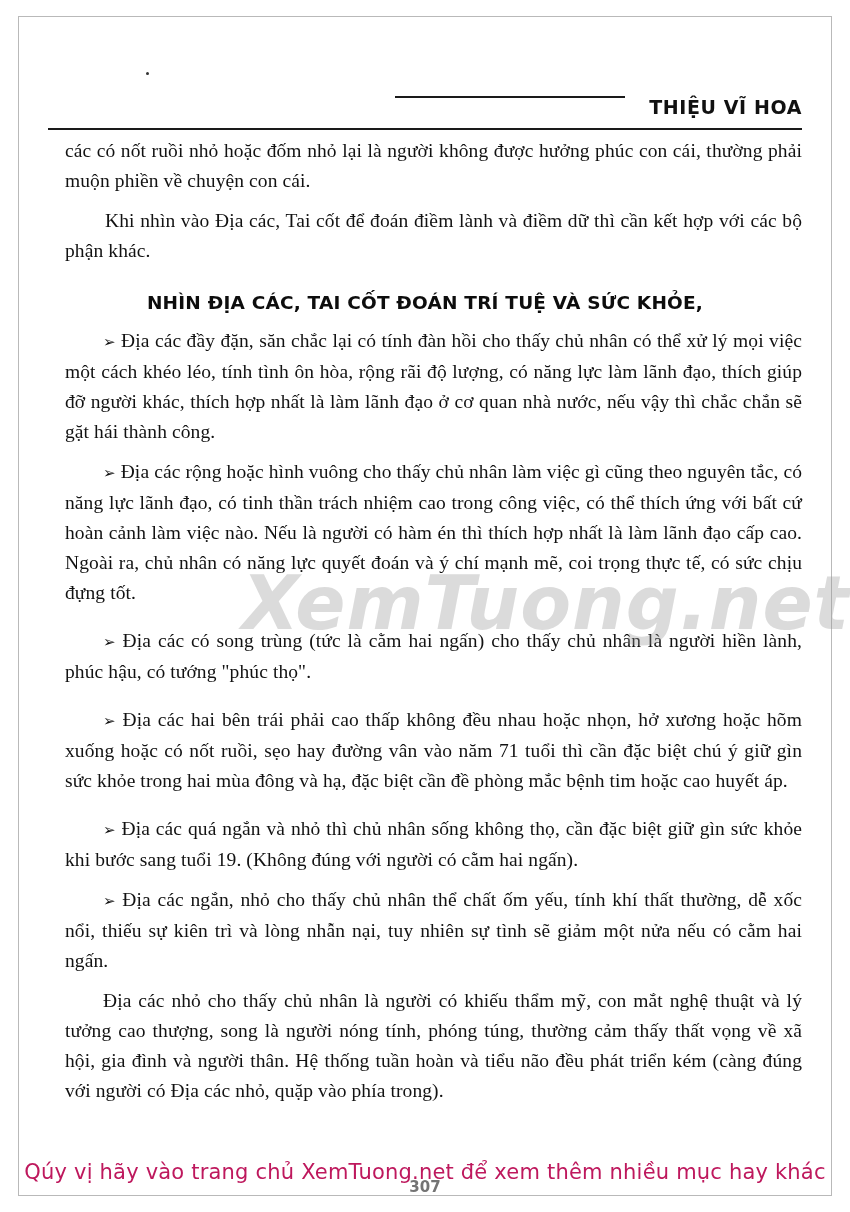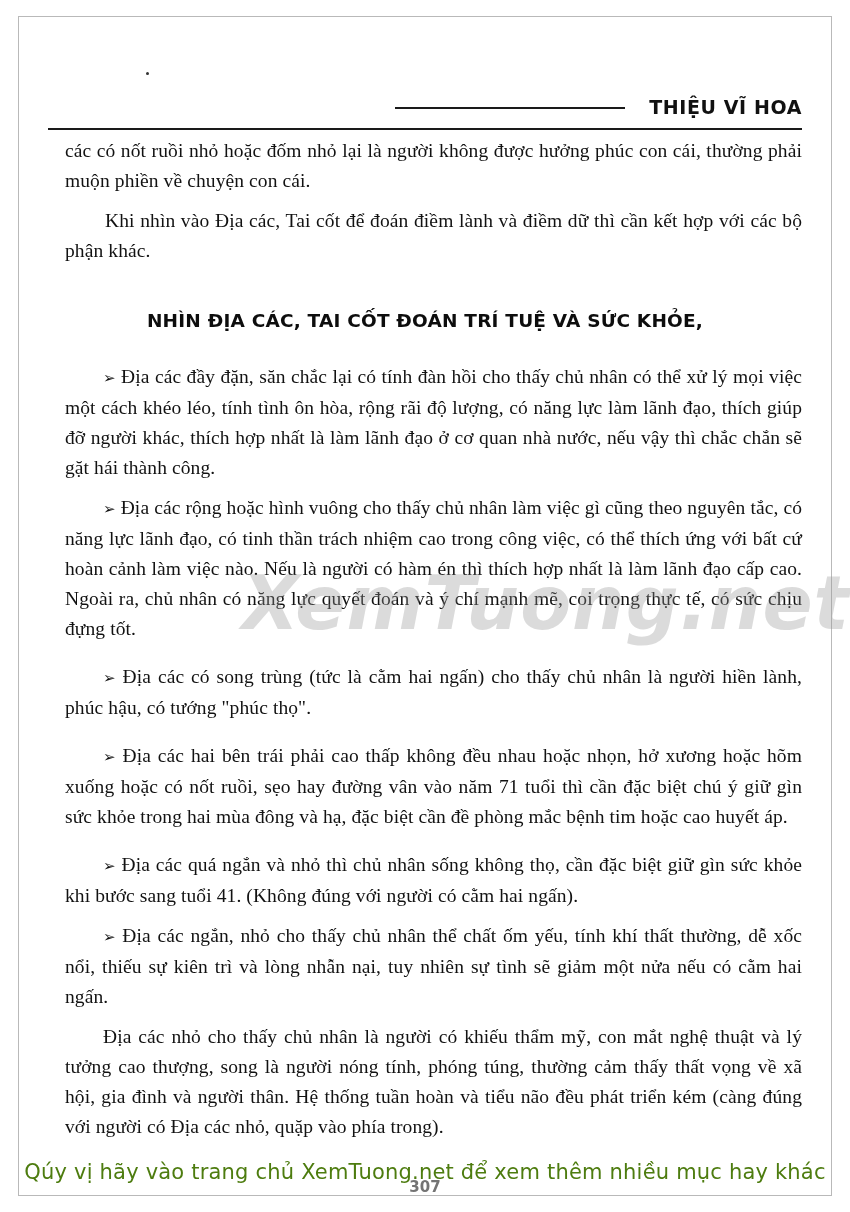--- a/index.html
+++ b/index.html
@@ -36,21 +36,20 @@
     height: 3px;
     background: #333;
     border-radius: 50%;
   }
   .header {
     position: absolute;
     left: 48px;
     right: 48px;
     top: 96px;
     display: flex;
-    align-items: flex-end;
     justify-content: flex-end;
     gap: 24px;
   }
   .header-rule {
     flex: 0 0 230px;
     height: 2px;
     background: #1a1a1a;
     margin-bottom: 9px;
   }
   .header-title {
@@ -102,21 +101,21 @@
   .gap-md { height: 20px; }
 
   .section-heading {
     text-align: center;
     font-family: "DejaVu Sans", sans-serif;
     font-weight: bold;
     font-size: 18.5px;
     line-height: 30px;
     letter-spacing: 0.2px;
     color: #0d0d0d;
-    margin: 18px;
+    margin: 0;
   }
 
   .watermark {
     position: absolute;
     left: 0;
     right: 0;
     top: 560px;
     text-align: right;
     font-family: "DejaVu Sans", sans-serif;
     font-size: 74px;
@@ -130,21 +129,21 @@
   }
 
   .footer-note {
     position: absolute;
     left: 0;
     right: 0;
     bottom: 28px;
     text-align: center;
     font-family: "DejaVu Sans", sans-serif;
     font-size: 21px;
-    color: #4d7c0f;
+    color: #be185d;
     letter-spacing: 0.2px;
   }
   .page-number {
     position: absolute;
     left: 0;
     right: 0;
     bottom: 16px;
     text-align: center;
     font-family: "DejaVu Sans", sans-serif;
     font-weight: bold;
@@ -203,21 +202,21 @@
     <p class="body bullet">
       <span class="arrow">➢</span>
       <span>Địa các hai bên trái phải cao thấp không đều nhau hoặc nhọn, hở xương hoặc hõm xuống hoặc có nốt ruồi, sẹo hay đường vân vào năm 71 tuổi thì cần đặc biệt chú ý giữ gìn sức khỏe trong hai mùa đông và hạ, đặc biệt cần đề phòng mắc bệnh tim hoặc cao huyết áp.</span>
     </p>
     <div class="gap-sm"></div>
 
     <div class="gap-sm"></div>
 
     <p class="body bullet">
       <span class="arrow">➢</span>
-      <span>Địa các quá ngắn và nhỏ thì chủ nhân sống không thọ, cần đặc biệt giữ gìn sức khỏe khi bước sang tuổi 41. (Không đúng với người có cằm hai ngấn).</span>
+      <span>Địa các quá ngắn và nhỏ thì chủ nhân sống không thọ, cần đặc biệt giữ gìn sức khỏe khi bước sang tuổi 19. (Không đúng với người có cằm hai ngấn).</span>
     </p>
     <div class="gap-sm"></div>
 
     <p class="body bullet">
       <span class="arrow">➢</span>
       <span>Địa các ngắn, nhỏ cho thấy chủ nhân thể chất ốm yếu, tính khí thất thường, dễ xốc nổi, thiếu sự kiên trì và lòng nhẫn nại, tuy nhiên sự tình sẽ giảm một nửa nếu có cằm hai ngấn.</span>
     </p>
     <div class="gap-sm"></div>
 
     <p class="body bullet">

